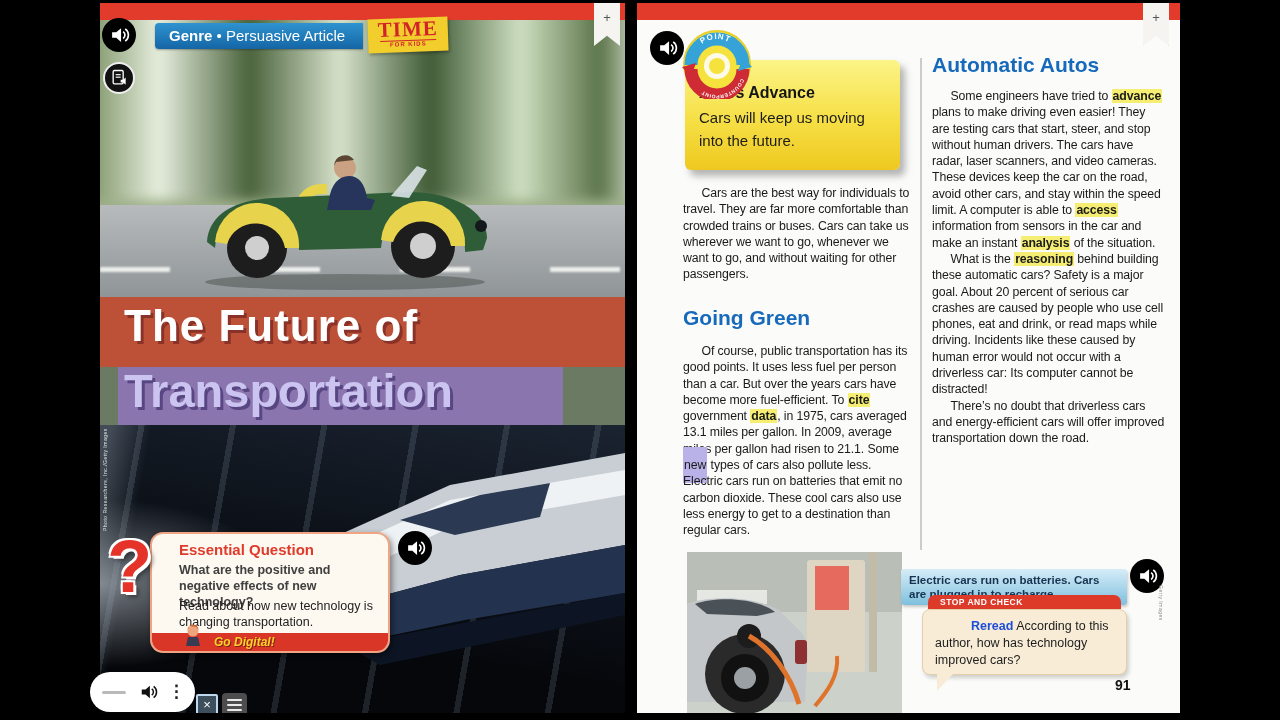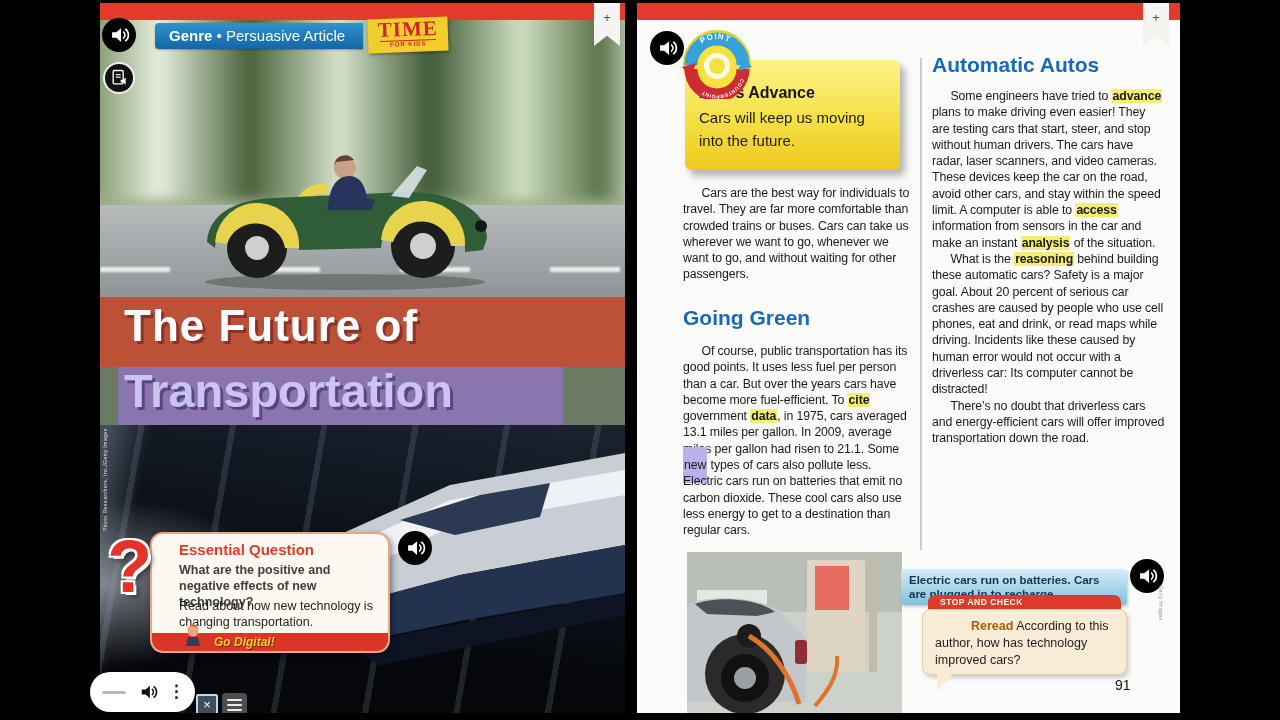--- a/index.html
+++ b/index.html
@@ -102,22 +102,22 @@
   .stopbox { position:absolute; left:285px; top:592px; width:205px; height:80px; }
   .stop-banner { position:absolute; left:6px; right:6px; top:0; height:14px; background:#dd3a2a;
      border-radius:7px 7px 0 0; color:#fff; font-size:8.5px; font-weight:bold; letter-spacing:.5px;
      line-height:14px; padding-left:12px; }
   .stop-body { position:absolute; left:0; right:0; top:14px; bottom:0; background:#f8ecd7;
      border:1px solid #e3cfa9; border-radius:8px 8px 8px 8px;
      padding:8px 12px; font-size:12.5px; line-height:17px; color:#1d1d1d;
      box-shadow:2px 3px 4px rgba(0,0,0,.18); }
   .stop-body::after { content:""; position:absolute; left:14px; bottom:-17px; width:0; height:0;
      border-top:18px solid #f8ecd7; border-right:17px solid transparent; }
-  .stop-lead { color:#a16207; font-weight:bold;padding-left:36px; }
-  .pagenum { position:absolute; left:478px; top:674px; font-size:14px; font-weight:normal; color:#111; }
+  .stop-lead { color:#1d4ed8; font-weight:bold;padding-left:36px; }
+  .pagenum { position:absolute; left:478px; top:674px; font-size:14px; font-weight:bold; color:#111; }
 
   
   .pill { position:absolute; left:90px; top:672px; width:105px; height:40px; background:#fff;
      border-radius:20px; display:flex; align-items:center; box-shadow:0 1px 4px rgba(0,0,0,.4); }
   .pill .track { width:24px; height:3px; background:#b9b9b9; border-radius:2px; margin-left:12px; }
   .pill .vol { margin-left:12px; width:20px; height:20px; }
   .pill .kebab { margin-left:10px; font-size:17px; color:#222; font-weight:bold; line-height:20px; }
   .btn-close { position:absolute; left:196px; top:694px; width:22px; height:22px; background:#3d4f5c;
      border:2px solid #bcd7ee; border-radius:2px; color:#fff; font-size:13px; line-height:18px;
      text-align:center; }

